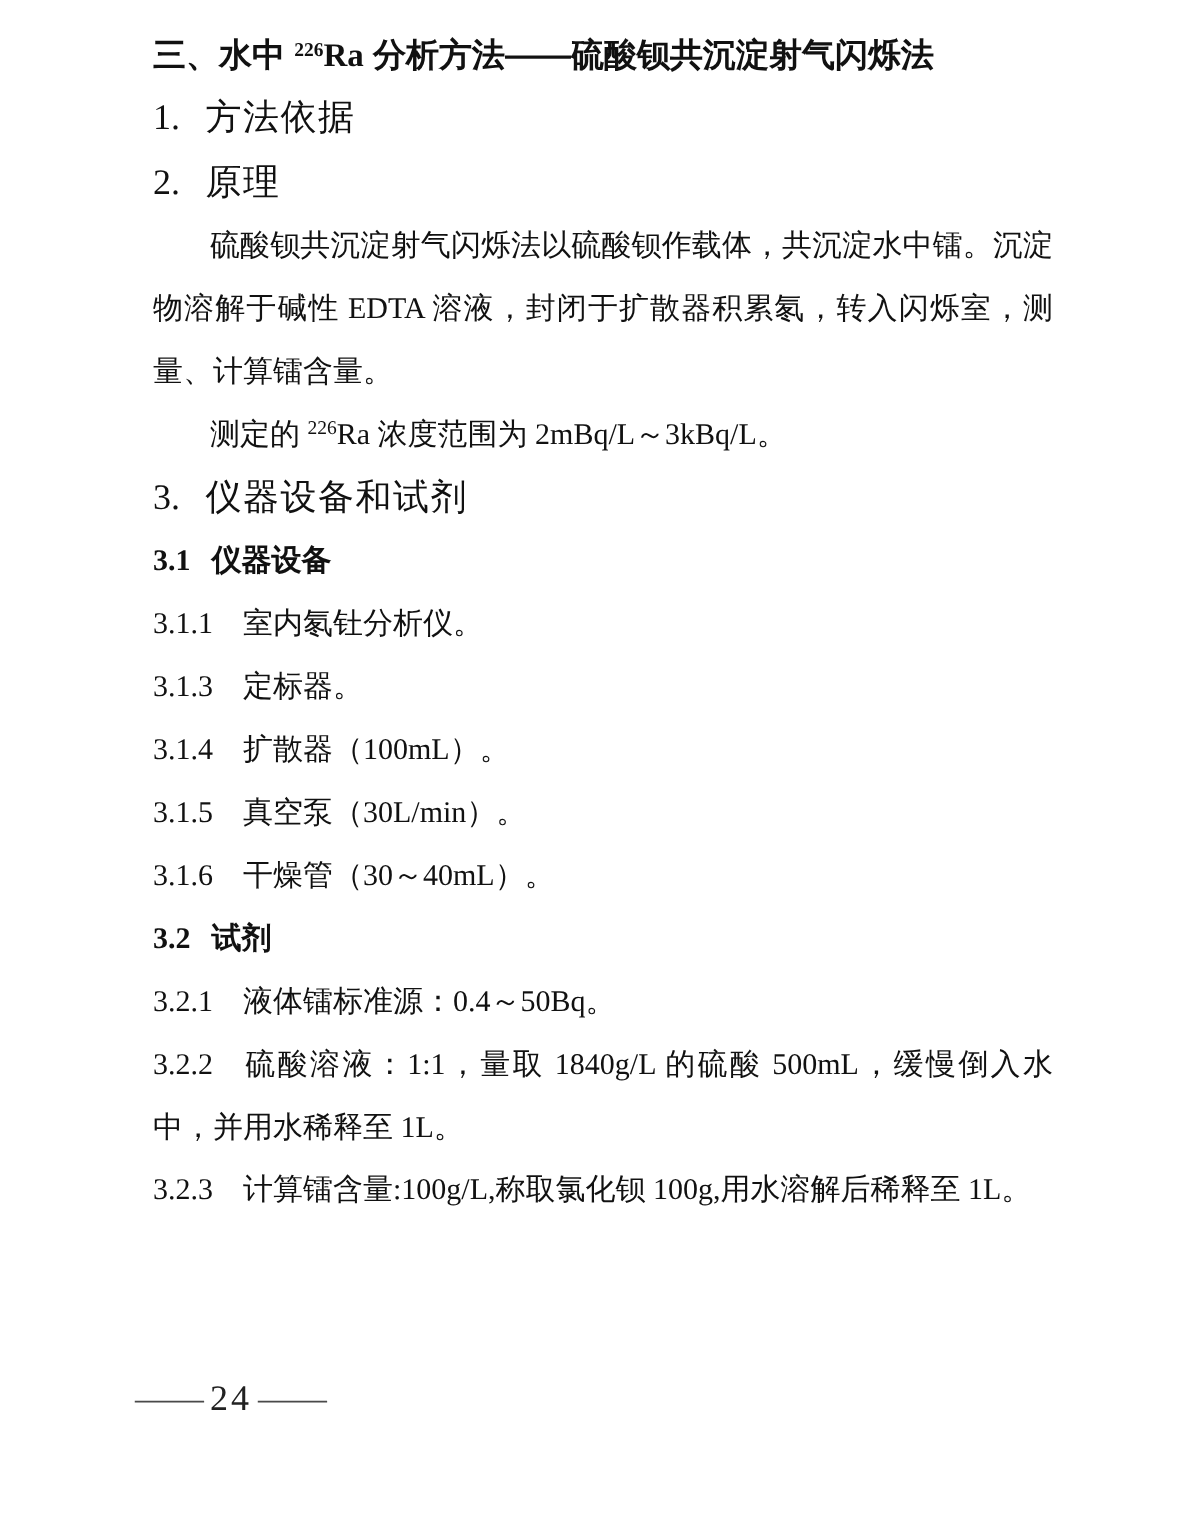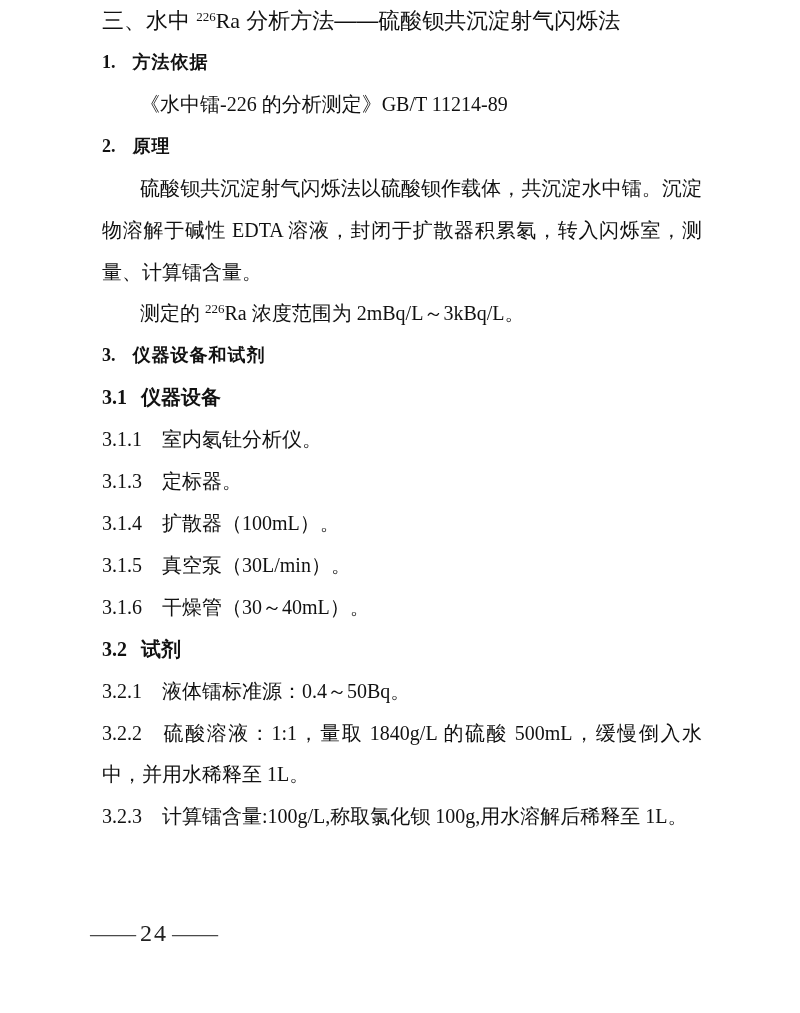--- a/index.html
+++ b/index.html
@@ -20,31 +20,32 @@
     position: absolute;
     left: 102px; top: 0;
     width: 600px;
     font-size: 20px;
     line-height: 41.9px;
   }
   
   .doc-title {
     font-family: "Liberation Sans", "DejaVu Sans", sans-serif;
     font-size: 22px;
-    font-weight: normal;
+    font-weight: bold;
     line-height: 42px;
     white-space: nowrap;
+    margin-top: 16px;
   }
   .doc-title .t-serif, .doc-title .t-sup {
     font-family: "Liberation Serif", "DejaVu Serif", serif;
   }
   
   .sec-h {
-    font-size: 18px;
-    font-weight: bold;
+    font-size: 24px;
+    font-weight: normal;
     line-height: 41.9px;
     white-space: nowrap;
   }
   .sec-h .sec-num {
     font-family: "Liberation Serif", "DejaVu Serif", serif;
     margin-right: 17px;
   }
   .sec-h .sec-label {
     font-family: "Liberation Sans", "DejaVu Sans", sans-serif;
     letter-spacing: 1px;
@@ -86,21 +87,20 @@
 </head>
 <body>
 
 <div class="page">
   <div class="content">
 
     <h1 class="doc-title"><span>三、水中 </span><sup class="t-sup">226</sup><span class="t-serif">Ra</span><span> 分析方法——硫酸钡共沉淀射气闪烁法</span></h1>
 
     <h2 class="sec-h"><span class="sec-num">1.</span><span class="sec-label">方法依据</span></h2>
 
-    <p class="line indent">《水中镭-226 的分析测定》GB/T 11214-89</p>
 
     <h2 class="sec-h"><span class="sec-num">2.</span><span class="sec-label">原理</span></h2>
 
     <p class="para">硫酸钡共沉淀射气闪烁法以硫酸钡作载体，共沉淀水中镭。沉淀物溶解于碱性 EDTA 溶液，封闭于扩散器积累氡，转入闪烁室，测量、计算镭含量。</p>
 
     <p class="line indent"><span>测定的 </span><sup class="sup">226</sup><span>Ra 浓度范围为 2mBq/L～3kBq/L。</span></p>
 
     <h2 class="sec-h"><span class="sec-num">3.</span><span class="sec-label">仪器设备和试剂</span></h2>
 
     <div class="line sub-h"><span class="num">3.1</span><span>仪器设备</span></div>

